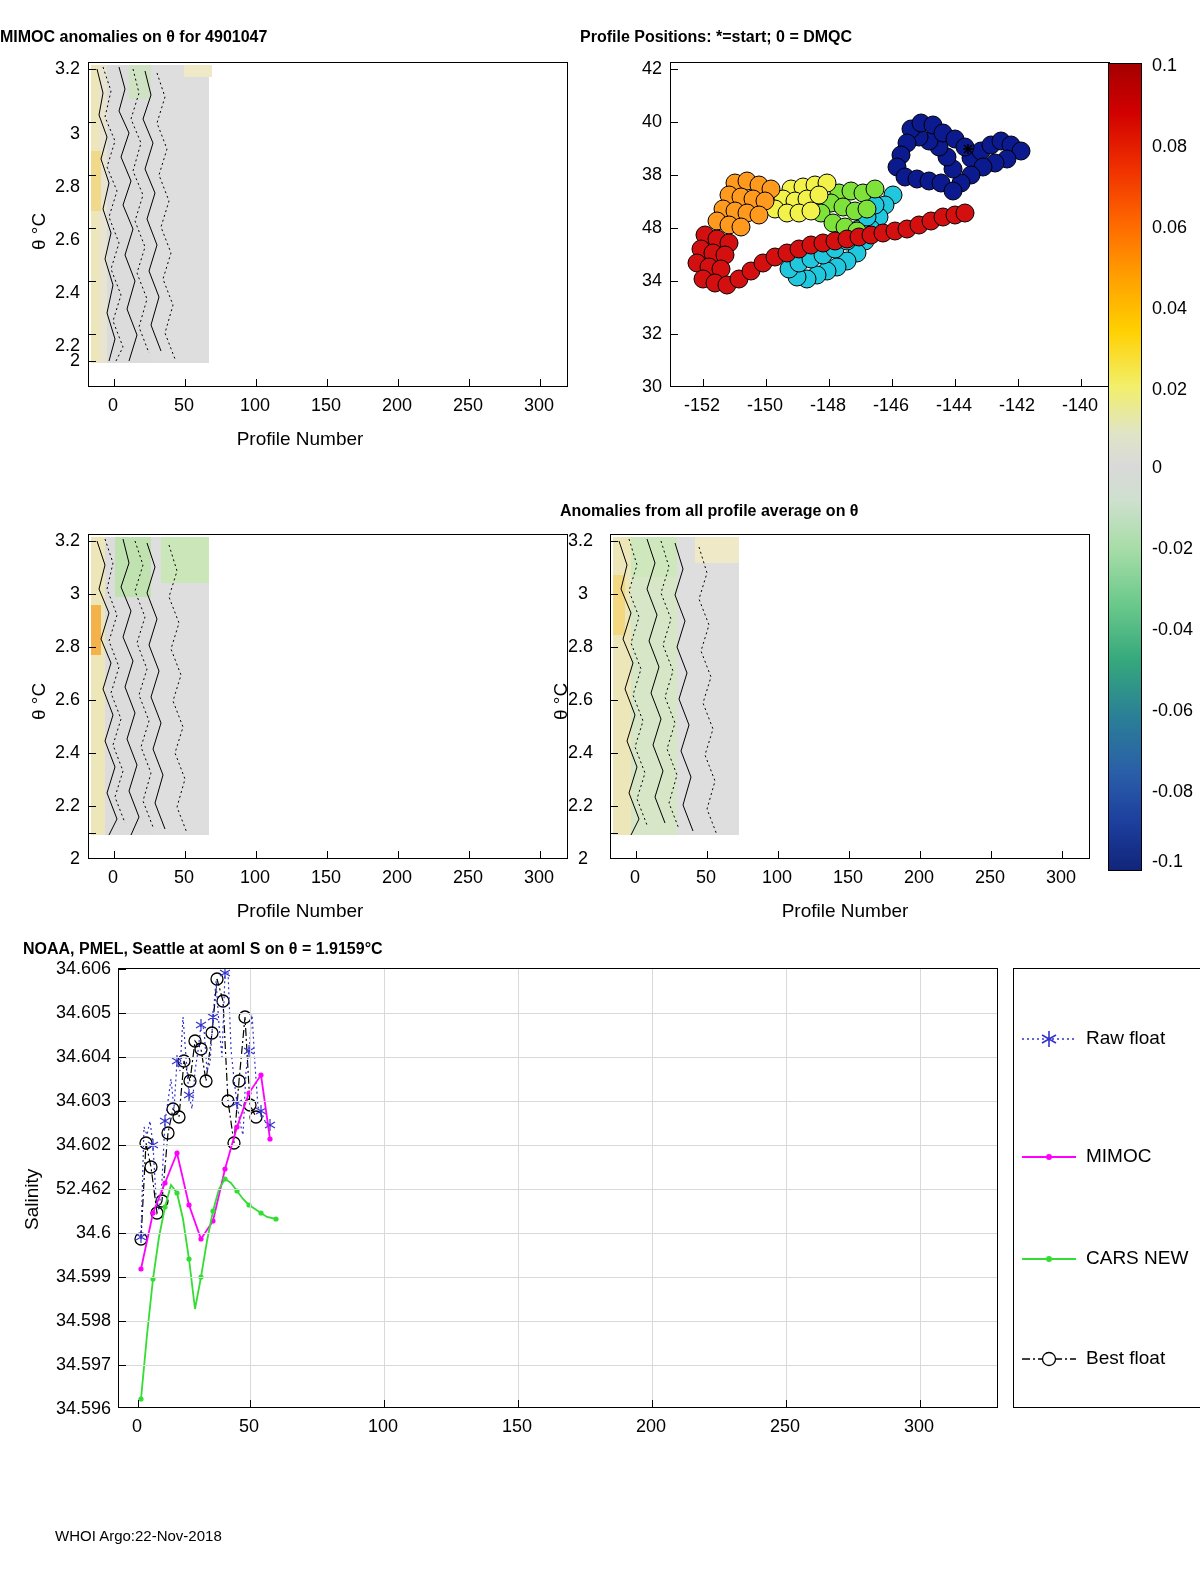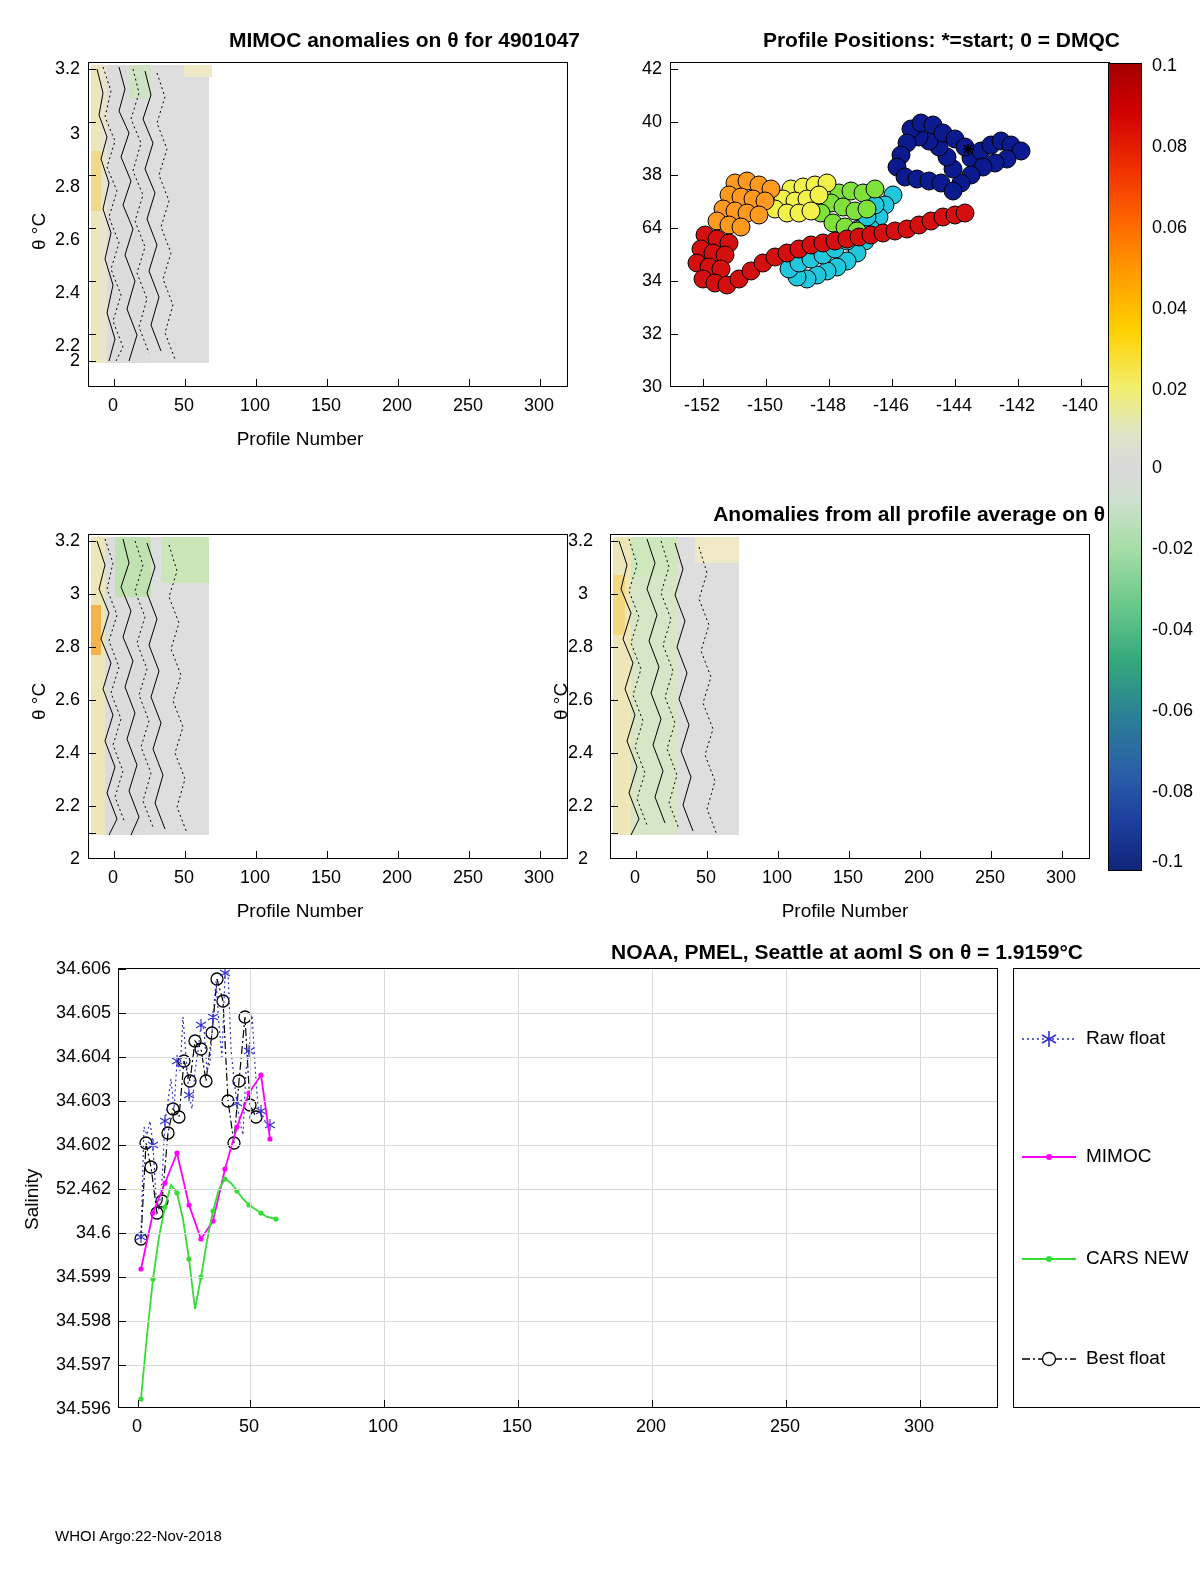--- a/index.html
+++ b/index.html
@@ -3,21 +3,21 @@
 <meta charset="utf-8">
 <style>
   html,body{margin:0;padding:0;}
   body{
     width:1200px;height:1575px;background:#ffffff;
     font-family:"Liberation Sans", sans-serif;
     color:#000;position:relative;overflow:hidden;
   }
   .panel{position:absolute;}
   .axes{position:absolute;border:1px solid #000;background:#fff;box-sizing:border-box;}
-  .ptitle{position:absolute;font-weight:bold;font-size:21px;text-align:right;white-space:nowrap;}
+  .ptitle{position:absolute;font-weight:bold;font-size:16px;text-align:left;white-space:nowrap;}
   .xlabel{position:absolute;font-size:19px;text-align:center;width:100%;}
   .ylabel{position:absolute;font-size:19px;transform:rotate(-90deg);transform-origin:left top;white-space:nowrap;}
   .tickx{position:absolute;font-size:18px;text-align:center;transform:translateX(-50%);}
   .ticky{position:absolute;font-size:18px;text-align:right;transform:translateY(-50%);}
   .tickyL{position:absolute;font-size:18px;text-align:left;transform:translateY(-50%);}
   .tickmark{position:absolute;background:#000;}
   .cbar{position:absolute;border:1px solid #000;box-sizing:border-box;}
   .legbox{position:absolute;border:1px solid #000;background:#fff;box-sizing:border-box;}
   .legtext{position:absolute;font-size:19px;white-space:nowrap;}
   .footer{position:absolute;font-size:15px;}
@@ -253,21 +253,21 @@
     <div class="tickmark" style="left:158px;bottom:0;width:1px;height:7px;"></div>
     <div class="tickmark" style="left:221px;bottom:0;width:1px;height:7px;"></div>
     <div class="tickmark" style="left:284px;bottom:0;width:1px;height:7px;"></div>
     <div class="tickmark" style="left:347px;bottom:0;width:1px;height:7px;"></div>
     <div class="tickmark" style="left:410px;bottom:0;width:1px;height:7px;"></div>
   </div>
 
   <div class="ticky" style="left:30px;top:68px;width:62px;">42</div>
   <div class="ticky" style="left:30px;top:121px;width:62px;">40</div>
   <div class="ticky" style="left:30px;top:174px;width:62px;">38</div>
-  <div class="ticky" style="left:30px;top:227px;width:62px;">64</div>
+  <div class="ticky" style="left:30px;top:227px;width:62px;">48</div>
   <div class="ticky" style="left:30px;top:280px;width:62px;">34</div>
   <div class="ticky" style="left:30px;top:333px;width:62px;">32</div>
   <div class="ticky" style="left:30px;top:386px;width:62px;">30</div>
 
   <div class="tickx" style="left:132px;top:395px;">-152</div>
   <div class="tickx" style="left:195px;top:395px;">-150</div>
   <div class="tickx" style="left:258px;top:395px;">-148</div>
   <div class="tickx" style="left:321px;top:395px;">-146</div>
   <div class="tickx" style="left:384px;top:395px;">-144</div>
   <div class="tickx" style="left:447px;top:395px;">-142</div>

